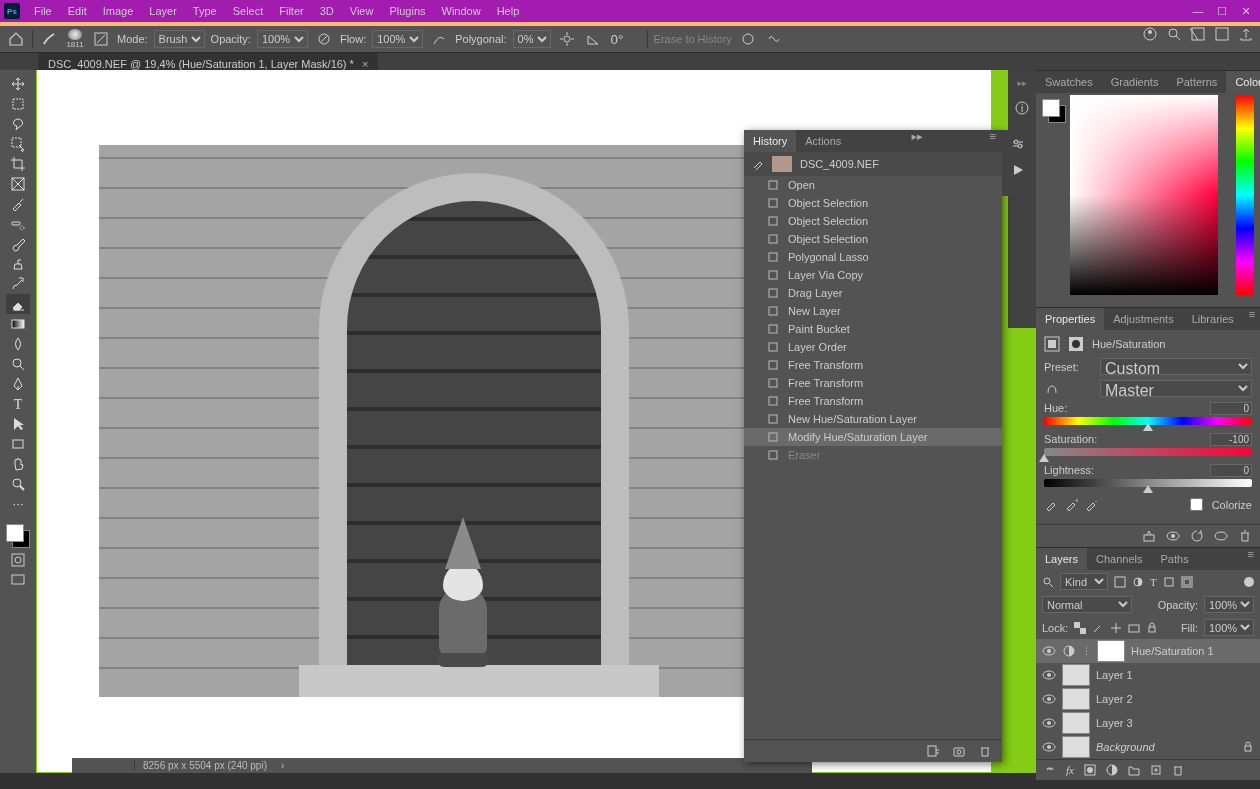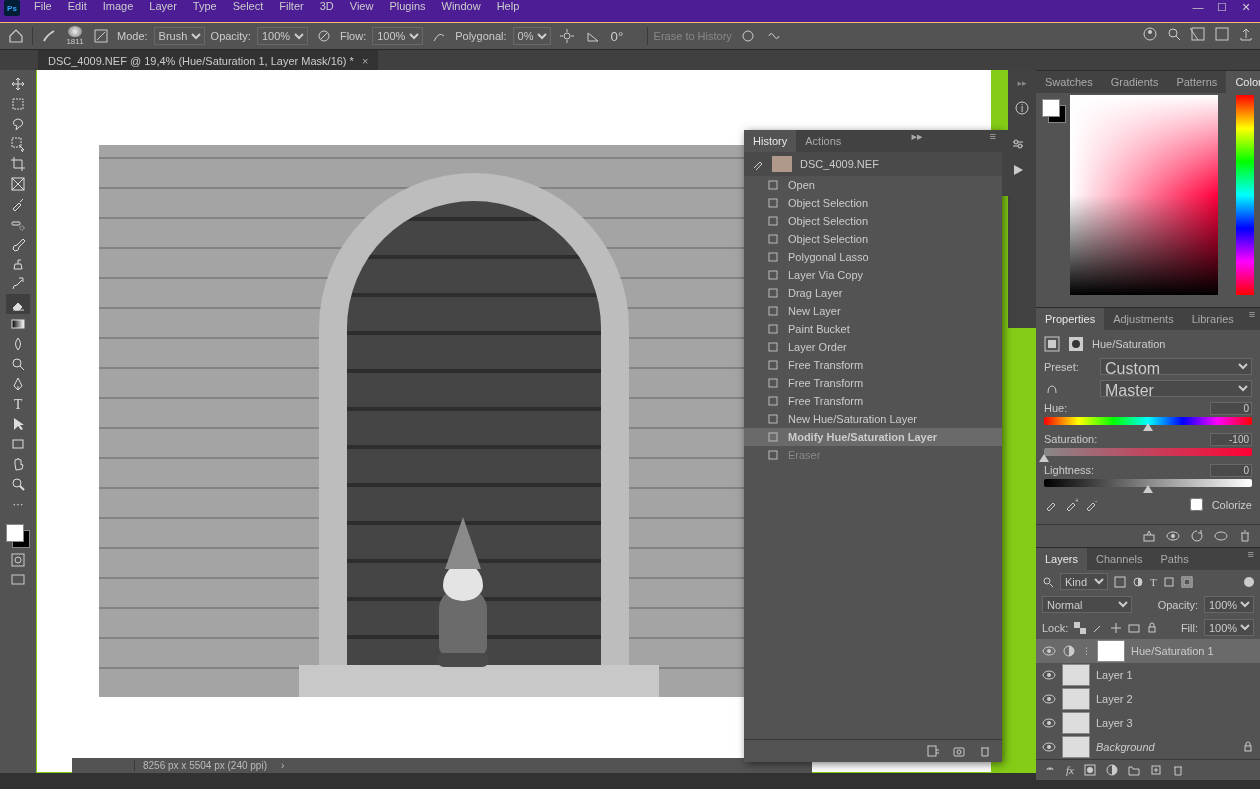--- a/index.html
+++ b/index.html
@@ -1,16 +1,16 @@
 <!DOCTYPE html>
 <html><head>
 <meta charset="utf-8">
 <style>
   html,body{margin:0;padding:0;width:1260px;height:789px;background:#323232;font-family:"Segoe UI",Tahoma,sans-serif;font-size:11px;color:#ccc;overflow:hidden;}
-  .menubar{height:22px;background:#4c1d95;display:flex;padding:0 4px;border-bottom:1px solid #fdba74;}
+  .menubar{height:22px;background:#a21caf;display:flex;align-items:center;padding:0 4px;border-bottom:4px solid #fdba74;}
   .menubar .logo{width:16px;height:16px;background:#001e36;color:#31a8ff;font-size:8px;font-weight:bold;display:flex;align-items:center;justify-content:center;margin-right:6px;border-radius:2px;}
   .menubar .menu-item{padding:0 8px;cursor:default;}
   .menubar .spacer{flex:1;}
   .menubar .win-btn{width:20px;height:14px;margin-left:4px;display:flex;align-items:center;justify-content:center;}
   .optbar{height:26px;background:#535353;display:flex;align-items:center;padding:0 6px;gap:6px;border-bottom:1px solid #2a2a2a;}
   .optbar .ico,.optbar .btn{width:20px;height:20px;display:flex;align-items:center;justify-content:center;}
   .optbar .lbl{color:#ccc;}
   .optbar .val{background:#535353;border:none;color:#ccc;width:40px;}
   .optbar select{background:#535353;border:1px solid #676767;color:#ccc;font-size:11px;height:18px;}
   .optbar .sep{width:1px;height:18px;background:#3a3a3a;}
@@ -82,21 +82,21 @@
   .layer-row .mask{width:26px;height:20px;background:#fff;border:1px solid #888;}
   .layer-row .name{flex:1;white-space:nowrap;overflow:hidden;}
   .layers-footer{height:20px;border-top:1px solid #3a3a3a;display:flex;align-items:center;justify-content:flex-start;gap:10px;padding:0 8px;}
   
   .history-panel{position:absolute;left:744px;top:130px;width:258px;height:632px;background:#535353;box-shadow:2px 2px 8px rgba(0,0,0,0.5);}
   .history-panel .panel-tabs{background:#424242;}
   .hist-doc{display:flex;align-items:center;gap:8px;padding:4px 8px;background:#4a4a4a;}
   .hist-doc .th{width:20px;height:16px;background:#b0998a;}
   .hist-list{overflow:auto;}
   .hist-item{display:flex;align-items:center;height:18px;padding:0 6px 0 22px;gap:8px;}
-  .hist-item.sel{background:#6a6a6a;font-weight:bold;}
+  .hist-item.sel{background:#6a6a6a;}
   .hist-item.dim{color:#888;text-align:center;}
   .hist-item .ico{width:14px;height:14px;display:flex;align-items:center;justify-content:center;color:#bbb;}
   .hist-footer{position:absolute;bottom:0;left:0;right:0;height:22px;border-top:1px solid #3a3a3a;display:flex;align-items:center;justify-content:flex-end;gap:12px;padding:0 10px;}
   .history-side{position:absolute;left:1002px;top:130px;width:32px;height:60px;background:#424242;display:flex;flex-direction:column;align-items:center;gap:10px;padding-top:6px;}
   .statusbar{position:absolute;left:36px;right:224px;bottom:0;height:15px;background:#535353;display:flex;align-items:center;font-size:10px;color:#bbb;}
   .statusbar .zoom{width:56px;padding-left:6px;}
   .statusbar .dim{padding:0 8px;border-left:1px solid #3a3a3a;}
   .topright{position:absolute;right:6px;top:26px;display:flex;gap:8px;}
   svg{display:block;}
 </style>

